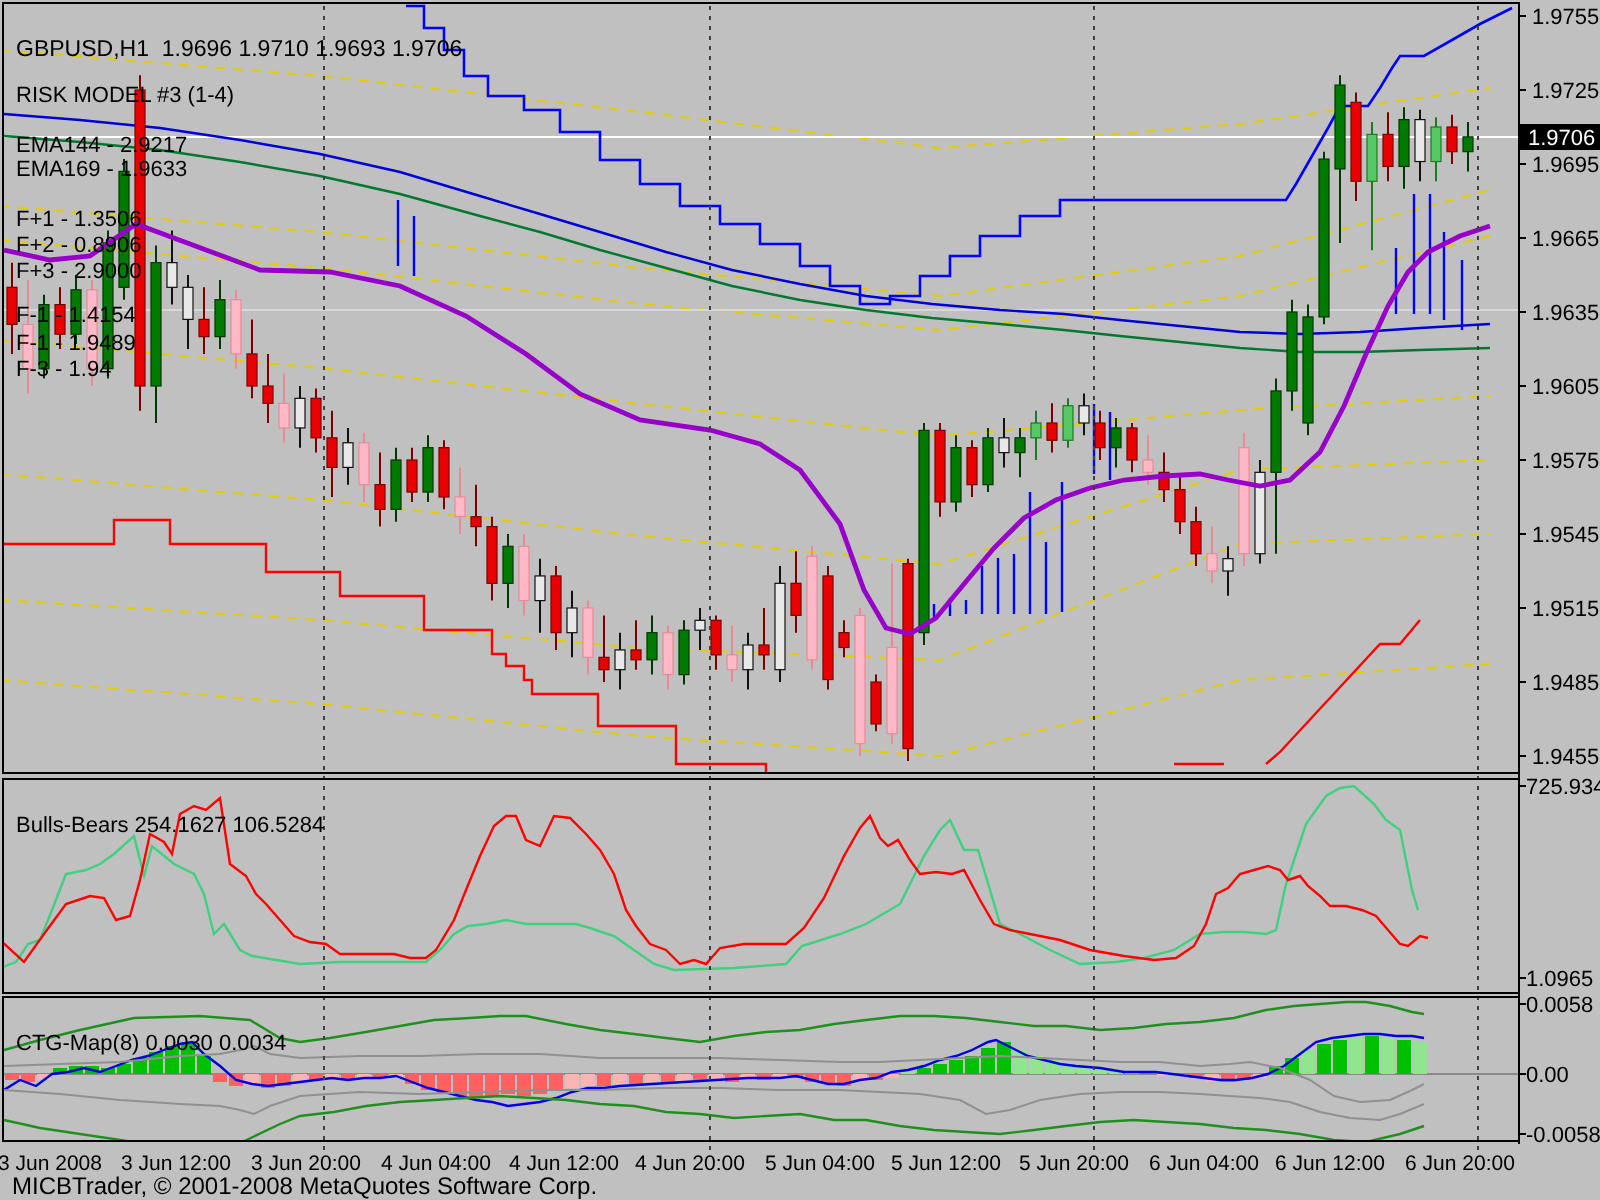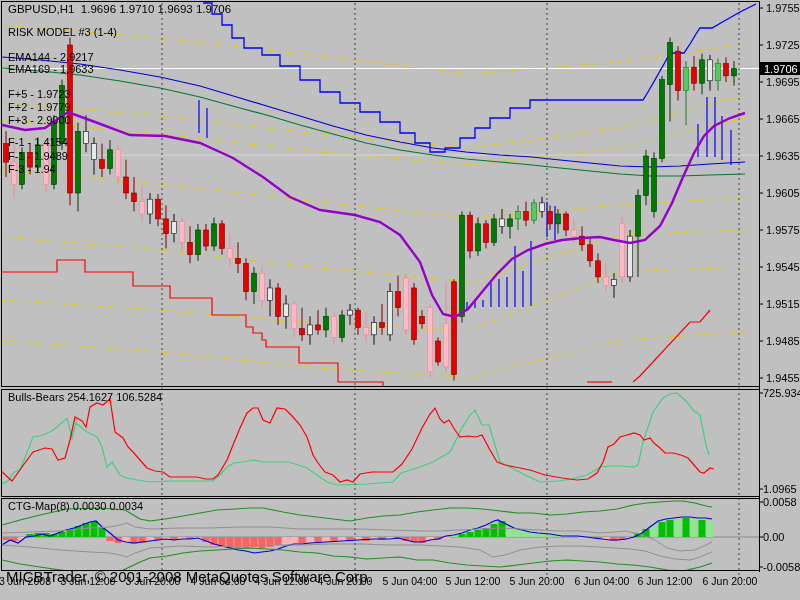--- a/index.html
+++ b/index.html
@@ -1,21 +1,21 @@
 <!DOCTYPE html>
 <html><head>
 <meta charset="utf-8">
 <style>
   html,body{margin:0;padding:0;background:#9a9a9a;}
   #stage{position:relative;width:800px;height:600px;background:#c0c0c0;overflow:hidden;
          font-family:"Liberation Sans","DejaVu Sans",sans-serif;}
   #chart-svg{position:absolute;left:0;top:0;}
-  .ovl{position:absolute;color:#000;font-size:11px;line-height:12px;white-space:pre;}
+  .ovl{position:absolute;color:#000;font-size:11px;line-height:12px;white-space:pre;margin-top:16px;}
   .ttl{font-size:11.5px;}
-  .brand{font-size:15px;}
+  .brand{font-size:12px;}
 </style>
 </head>
 <body>
 <div id="stage">
 
 <svg id="chart-svg" width="800" height="600">
       <rect x="0" y="0" width="800" height="600" fill="#c0c0c0"></rect>
       <defs>
         <clipPath id="cmain">
           <rect x="2" y="2" width="757" height="384"></rect>
@@ -400,22 +400,22 @@
       <text x="537" y="585" fill="#000" font-size="10.5" text-anchor="middle" font-family="Liberation Sans, DejaVu Sans, sans-serif">5 Jun 20:00</text>
       <text x="602" y="585" fill="#000" font-size="10.5" text-anchor="middle" font-family="Liberation Sans, DejaVu Sans, sans-serif">6 Jun 04:00</text>
       <text x="665" y="585" fill="#000" font-size="10.5" text-anchor="middle" font-family="Liberation Sans, DejaVu Sans, sans-serif">6 Jun 12:00</text>
       <text x="730" y="585" fill="#000" font-size="10.5" text-anchor="middle" font-family="Liberation Sans, DejaVu Sans, sans-serif">6 Jun 20:00</text>
     </svg>
 
 <div class="ovl ttl" style="left:8px;top:3px">GBPUSD,H1  1.9696 1.9710 1.9693 1.9706</div>
 <div class="ovl" style="left:8px;top:26px">RISK MODEL #3 (1-4)</div>
 <div class="ovl" style="left:8px;top:51px">EMA144 - 2.9217</div>
 <div class="ovl" style="left:8px;top:63px">EMA169 - 1.9633</div>
-<div class="ovl" style="left:8px;top:88px">F+5 - 1.9723</div>
-<div class="ovl" style="left:8px;top:101px">F+2 - 1.9779</div>
+<div class="ovl" style="left:8px;top:88px">F+1 - 1.3506</div>
+<div class="ovl" style="left:8px;top:101px">F+2 - 0.8906</div>
 <div class="ovl" style="left:8px;top:114px">F+3 - 2.9000</div>
 <div class="ovl" style="left:8px;top:136px">F-1 - 1.4154</div>
 <div class="ovl" style="left:8px;top:150px">F-1 - 1.9489</div>
 <div class="ovl" style="left:8px;top:163px">F-3 - 1.94</div>
 <div class="ovl" style="left:8px;top:391px">Bulls-Bears 254.1627 106.5284</div>
 <div class="ovl" style="left:8px;top:500px">CTG-Map(8) 0.0030 0.0034</div>
 <div class="ovl brand" style="left:6px;top:571px">MICBTrader, © 2001-2008 MetaQuotes Software Corp.</div>
 
 </div>
 

